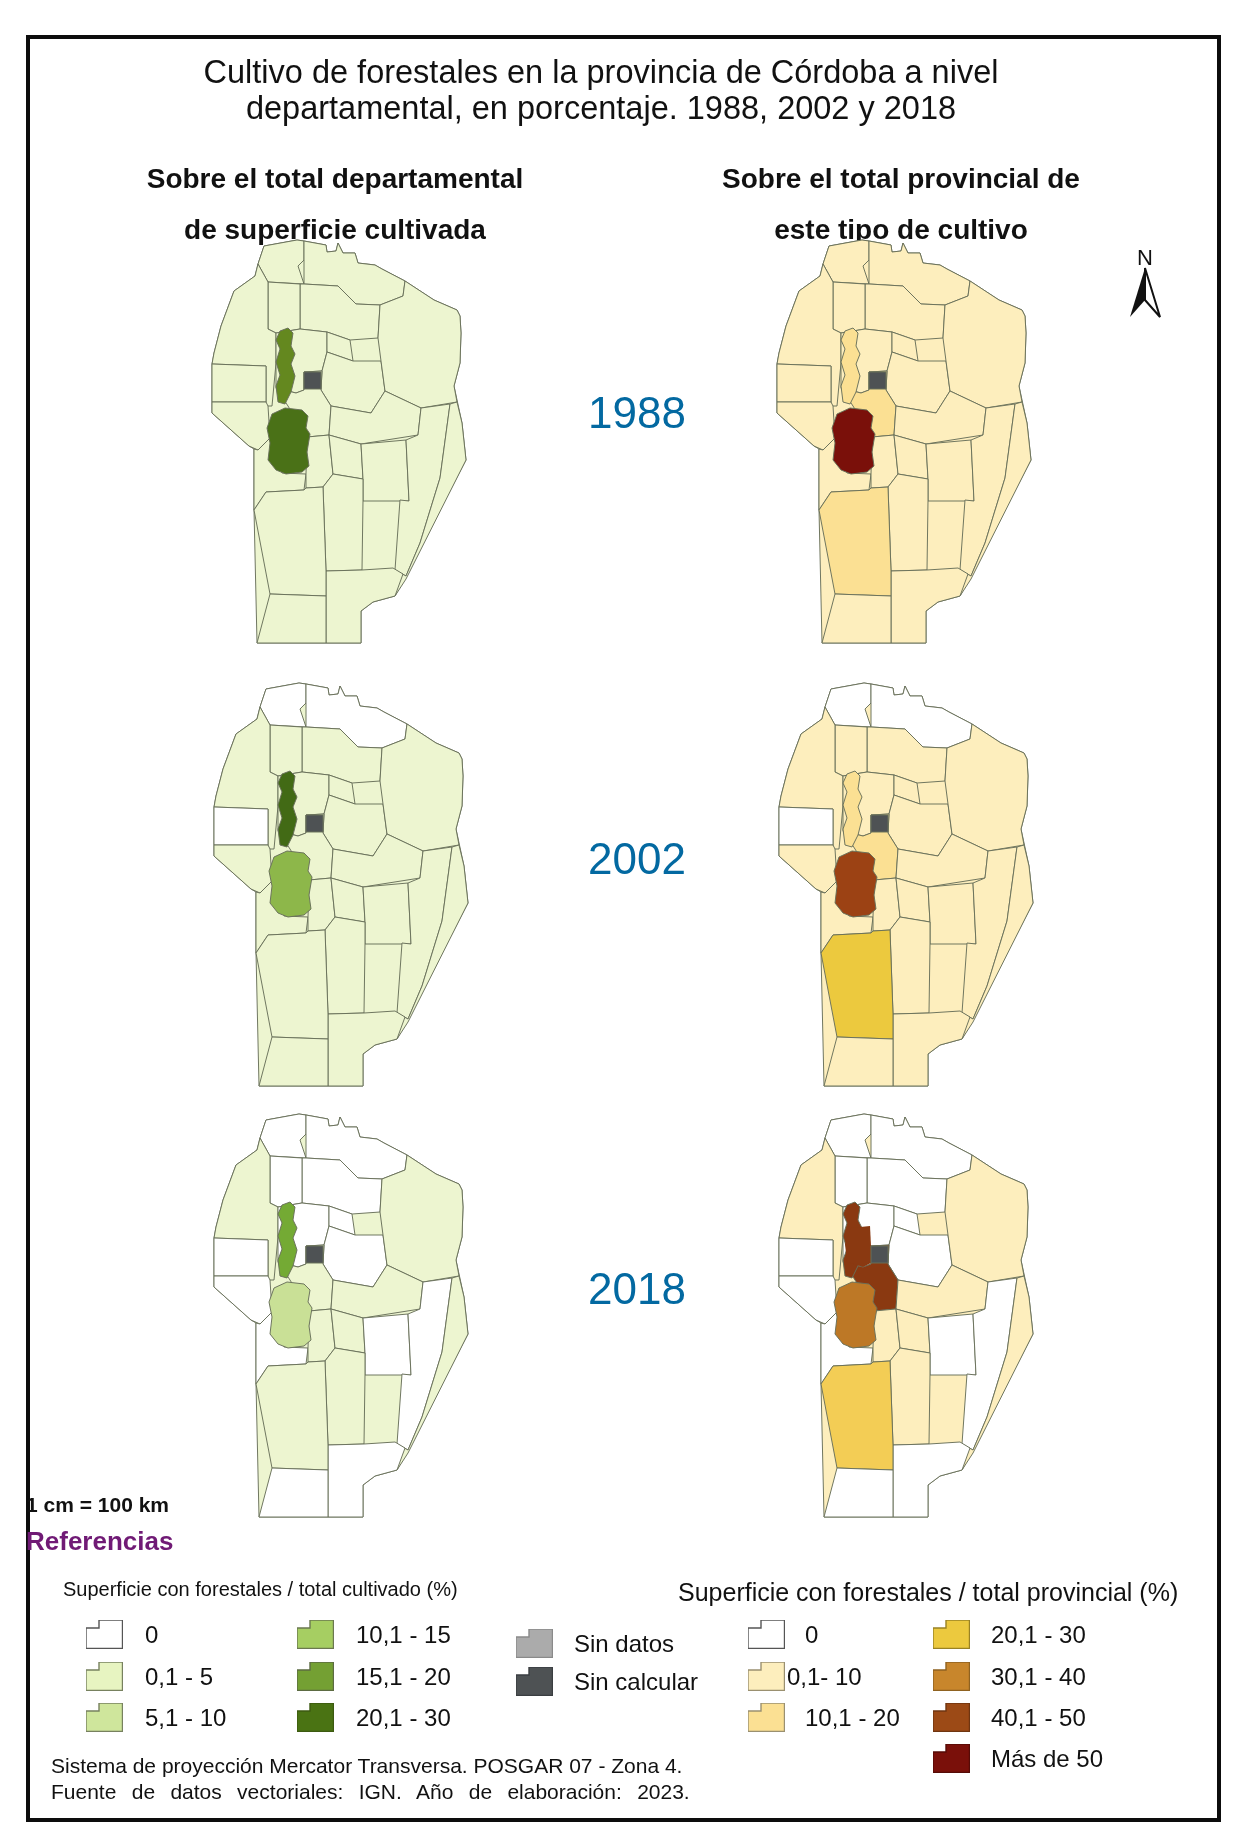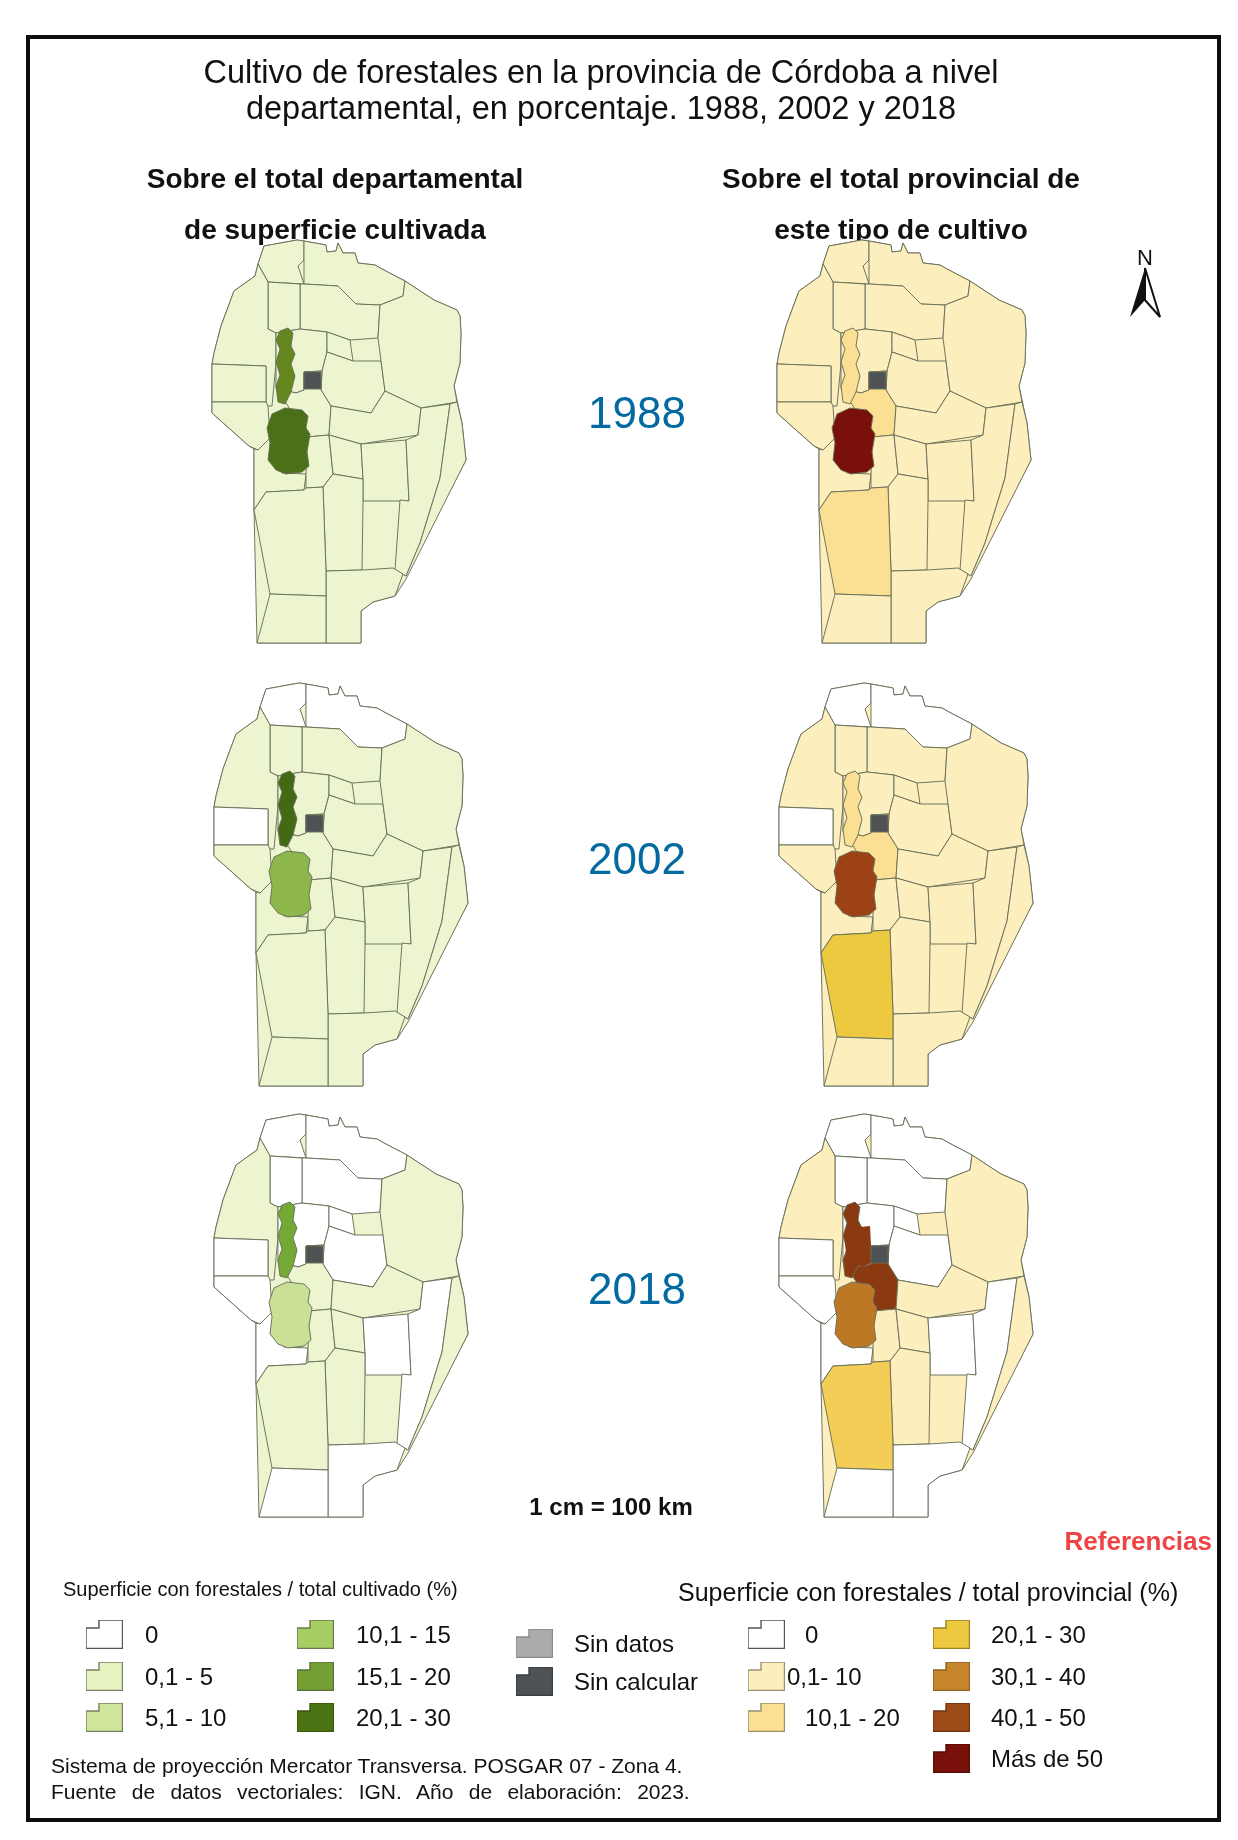--- a/index.html
+++ b/index.html
@@ -3,22 +3,22 @@
 <meta charset="utf-8">
 <style>
 html,body{margin:0;padding:0}
 body{width:1238px;height:1840px;background:#fff;font-family:"Liberation Sans",sans-serif;position:relative;overflow:hidden}
 .abs{position:absolute}
 .frame{position:absolute;left:26px;top:35px;width:1187px;height:1779px;border:4px solid #0d0d0d}
 .title{left:8px;top:54px;width:1186px;text-align:center;font-weight:normal;font-size:32.5px;line-height:36px;color:#111}
 .sub{font-weight:bold;font-size:28px;line-height:51px;text-align:center;color:#111;white-space:nowrap}
 .year{font-weight:normal;font-size:44px;line-height:33px;color:#0369a1}
 svg.map{position:absolute;width:258px;height:406px}
-.scaletxt{left:18px;top:1493px;width:1186px;text-align:center;font-weight:bold;font-size:24px;color:#111}
-.reftxt{left:26px;top:1526px;width:1186px;text-align:right;font-weight:bold;font-size:26px;color:#ef4444}
+.scaletxt{left:26px;top:1493px;width:1186px;font-weight:bold;font-size:21px;color:#111}
+.reftxt{left:26px;top:1526px;width:1186px;text-align:left;font-weight:bold;font-size:26px;color:#701a75}
 .leghead{font-size:20px;color:#111;white-space:nowrap}
 .legitem{position:absolute;font-size:24px;color:#111;white-space:nowrap;line-height:29px}
 .sw{position:absolute;width:37px;height:29px}
 .footer{left:51px;top:1753px;width:700px;font-size:21px;line-height:26px;color:#111;white-space:nowrap}
 
 #cba path{stroke:#68705a;stroke-width:0.95;stroke-linejoin:round}
 </style>
 </head>
 <body>
 

